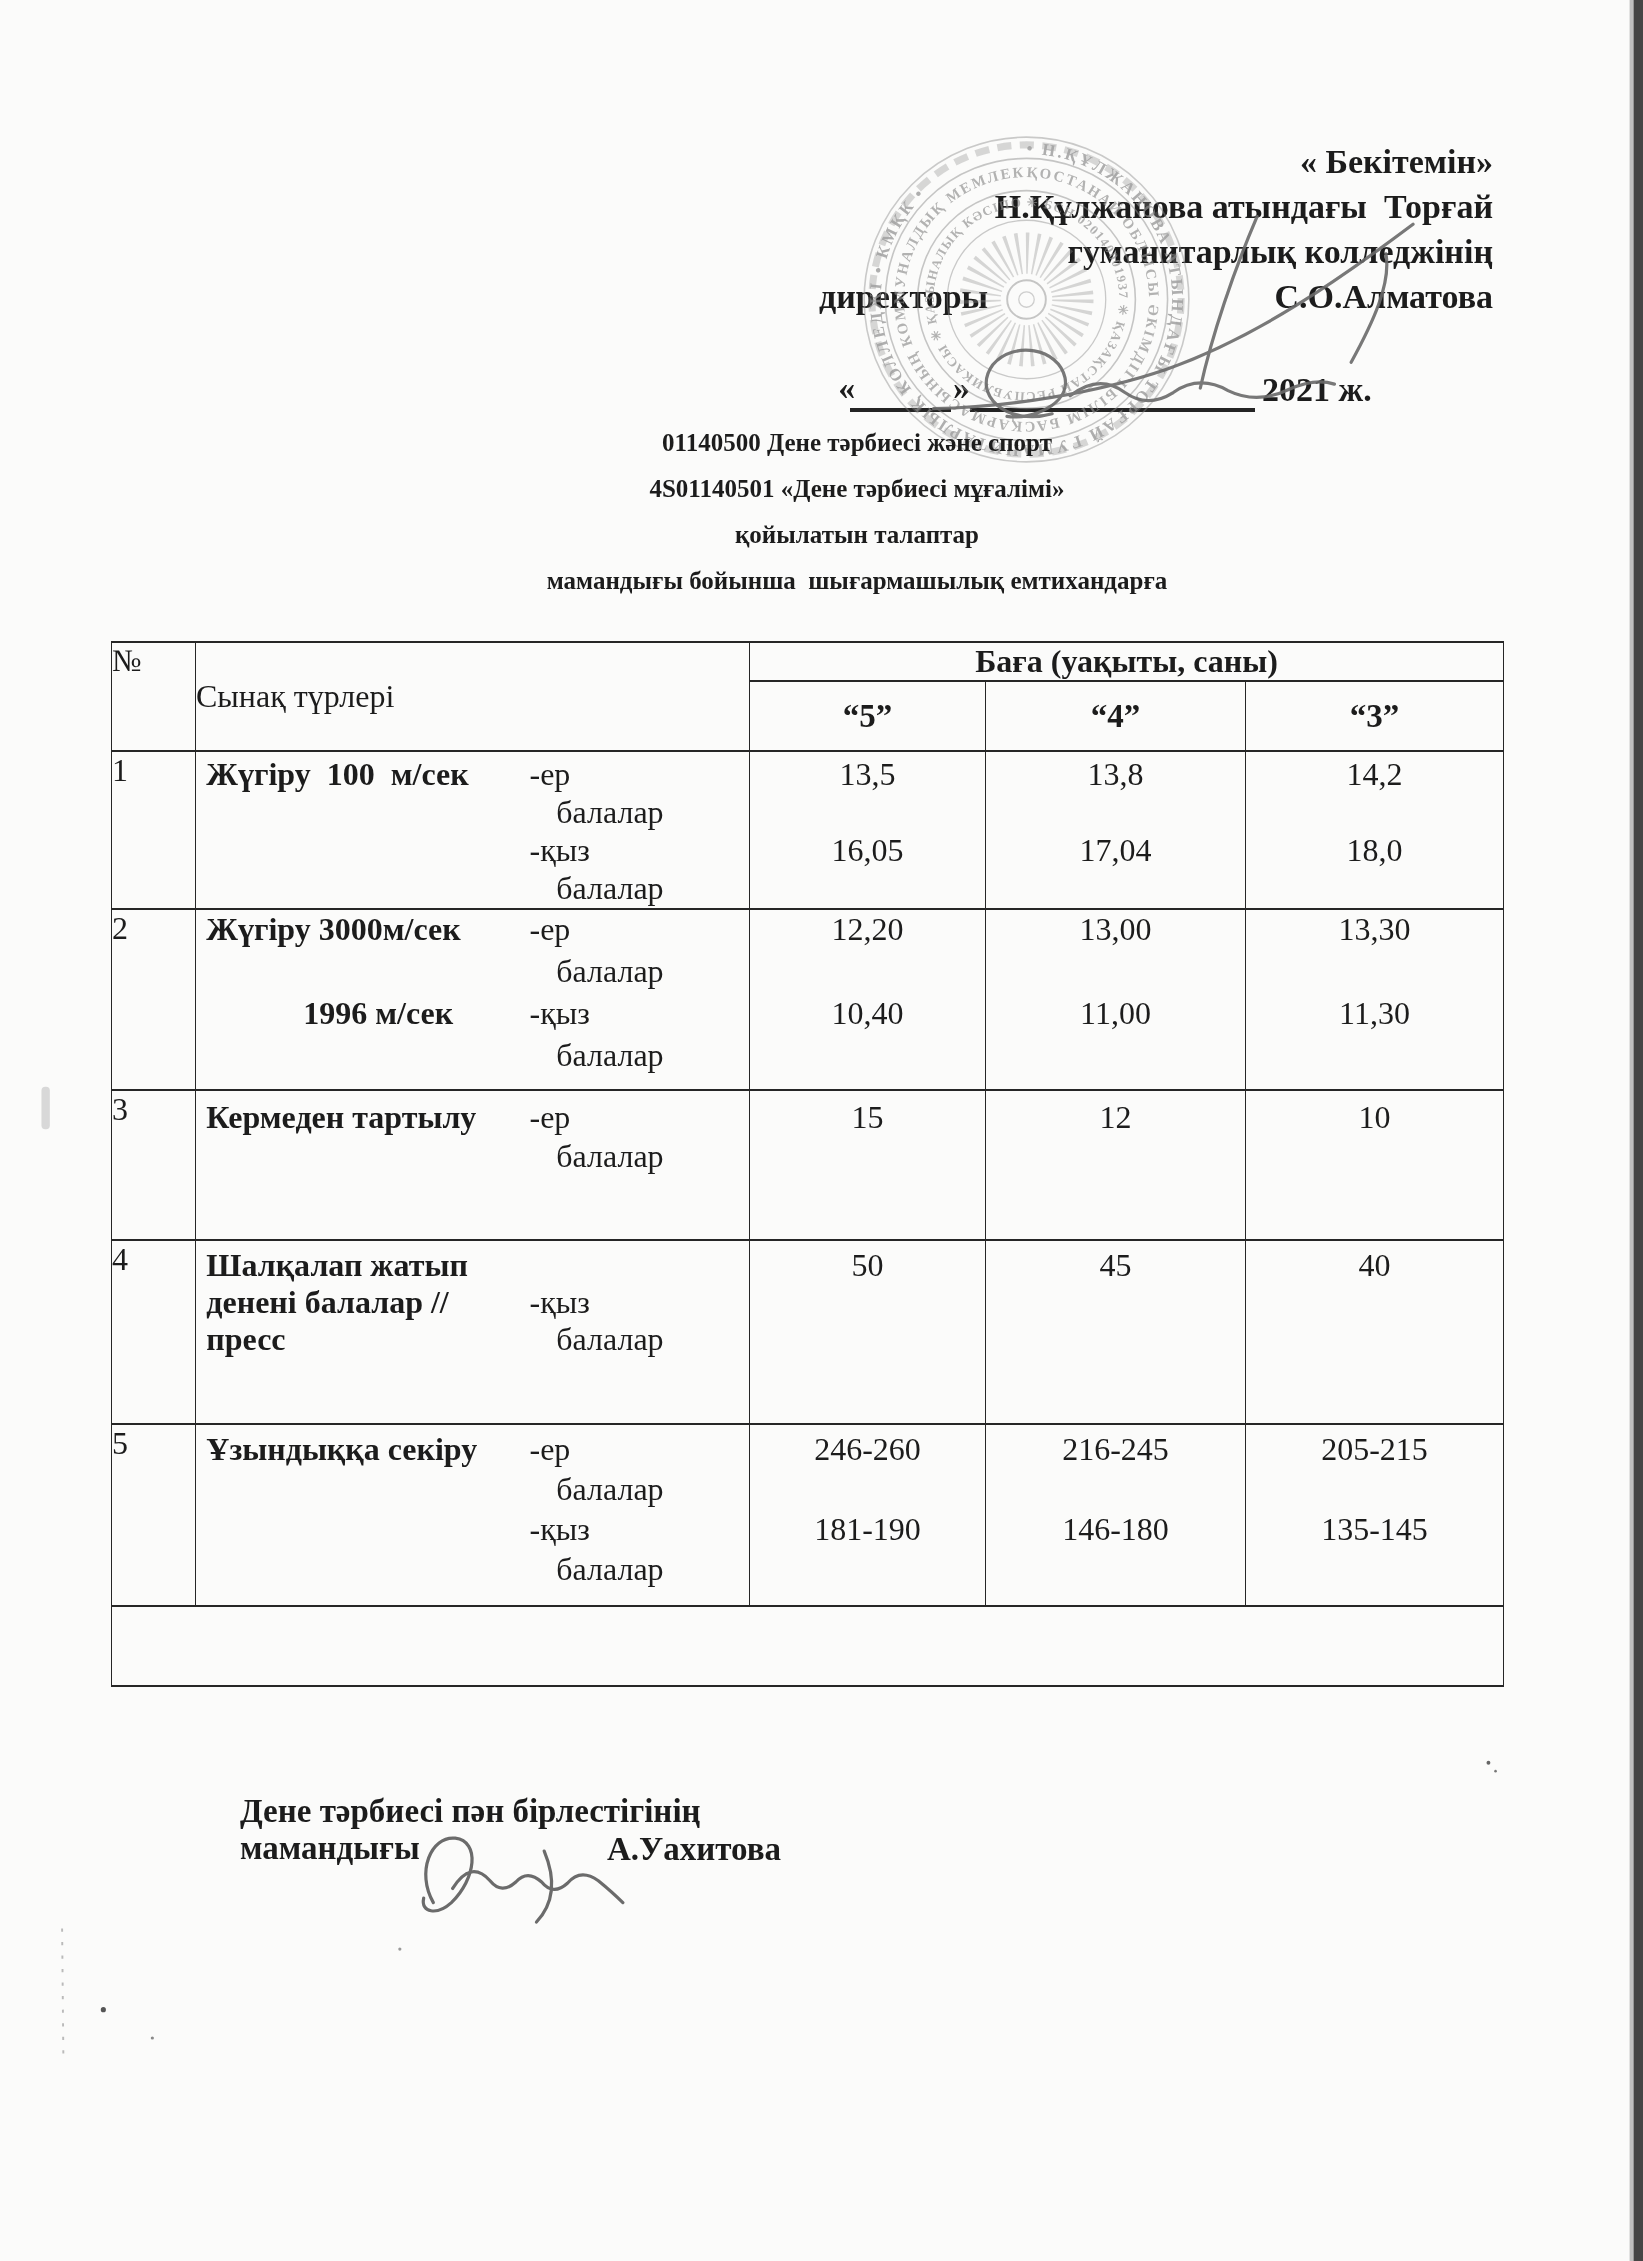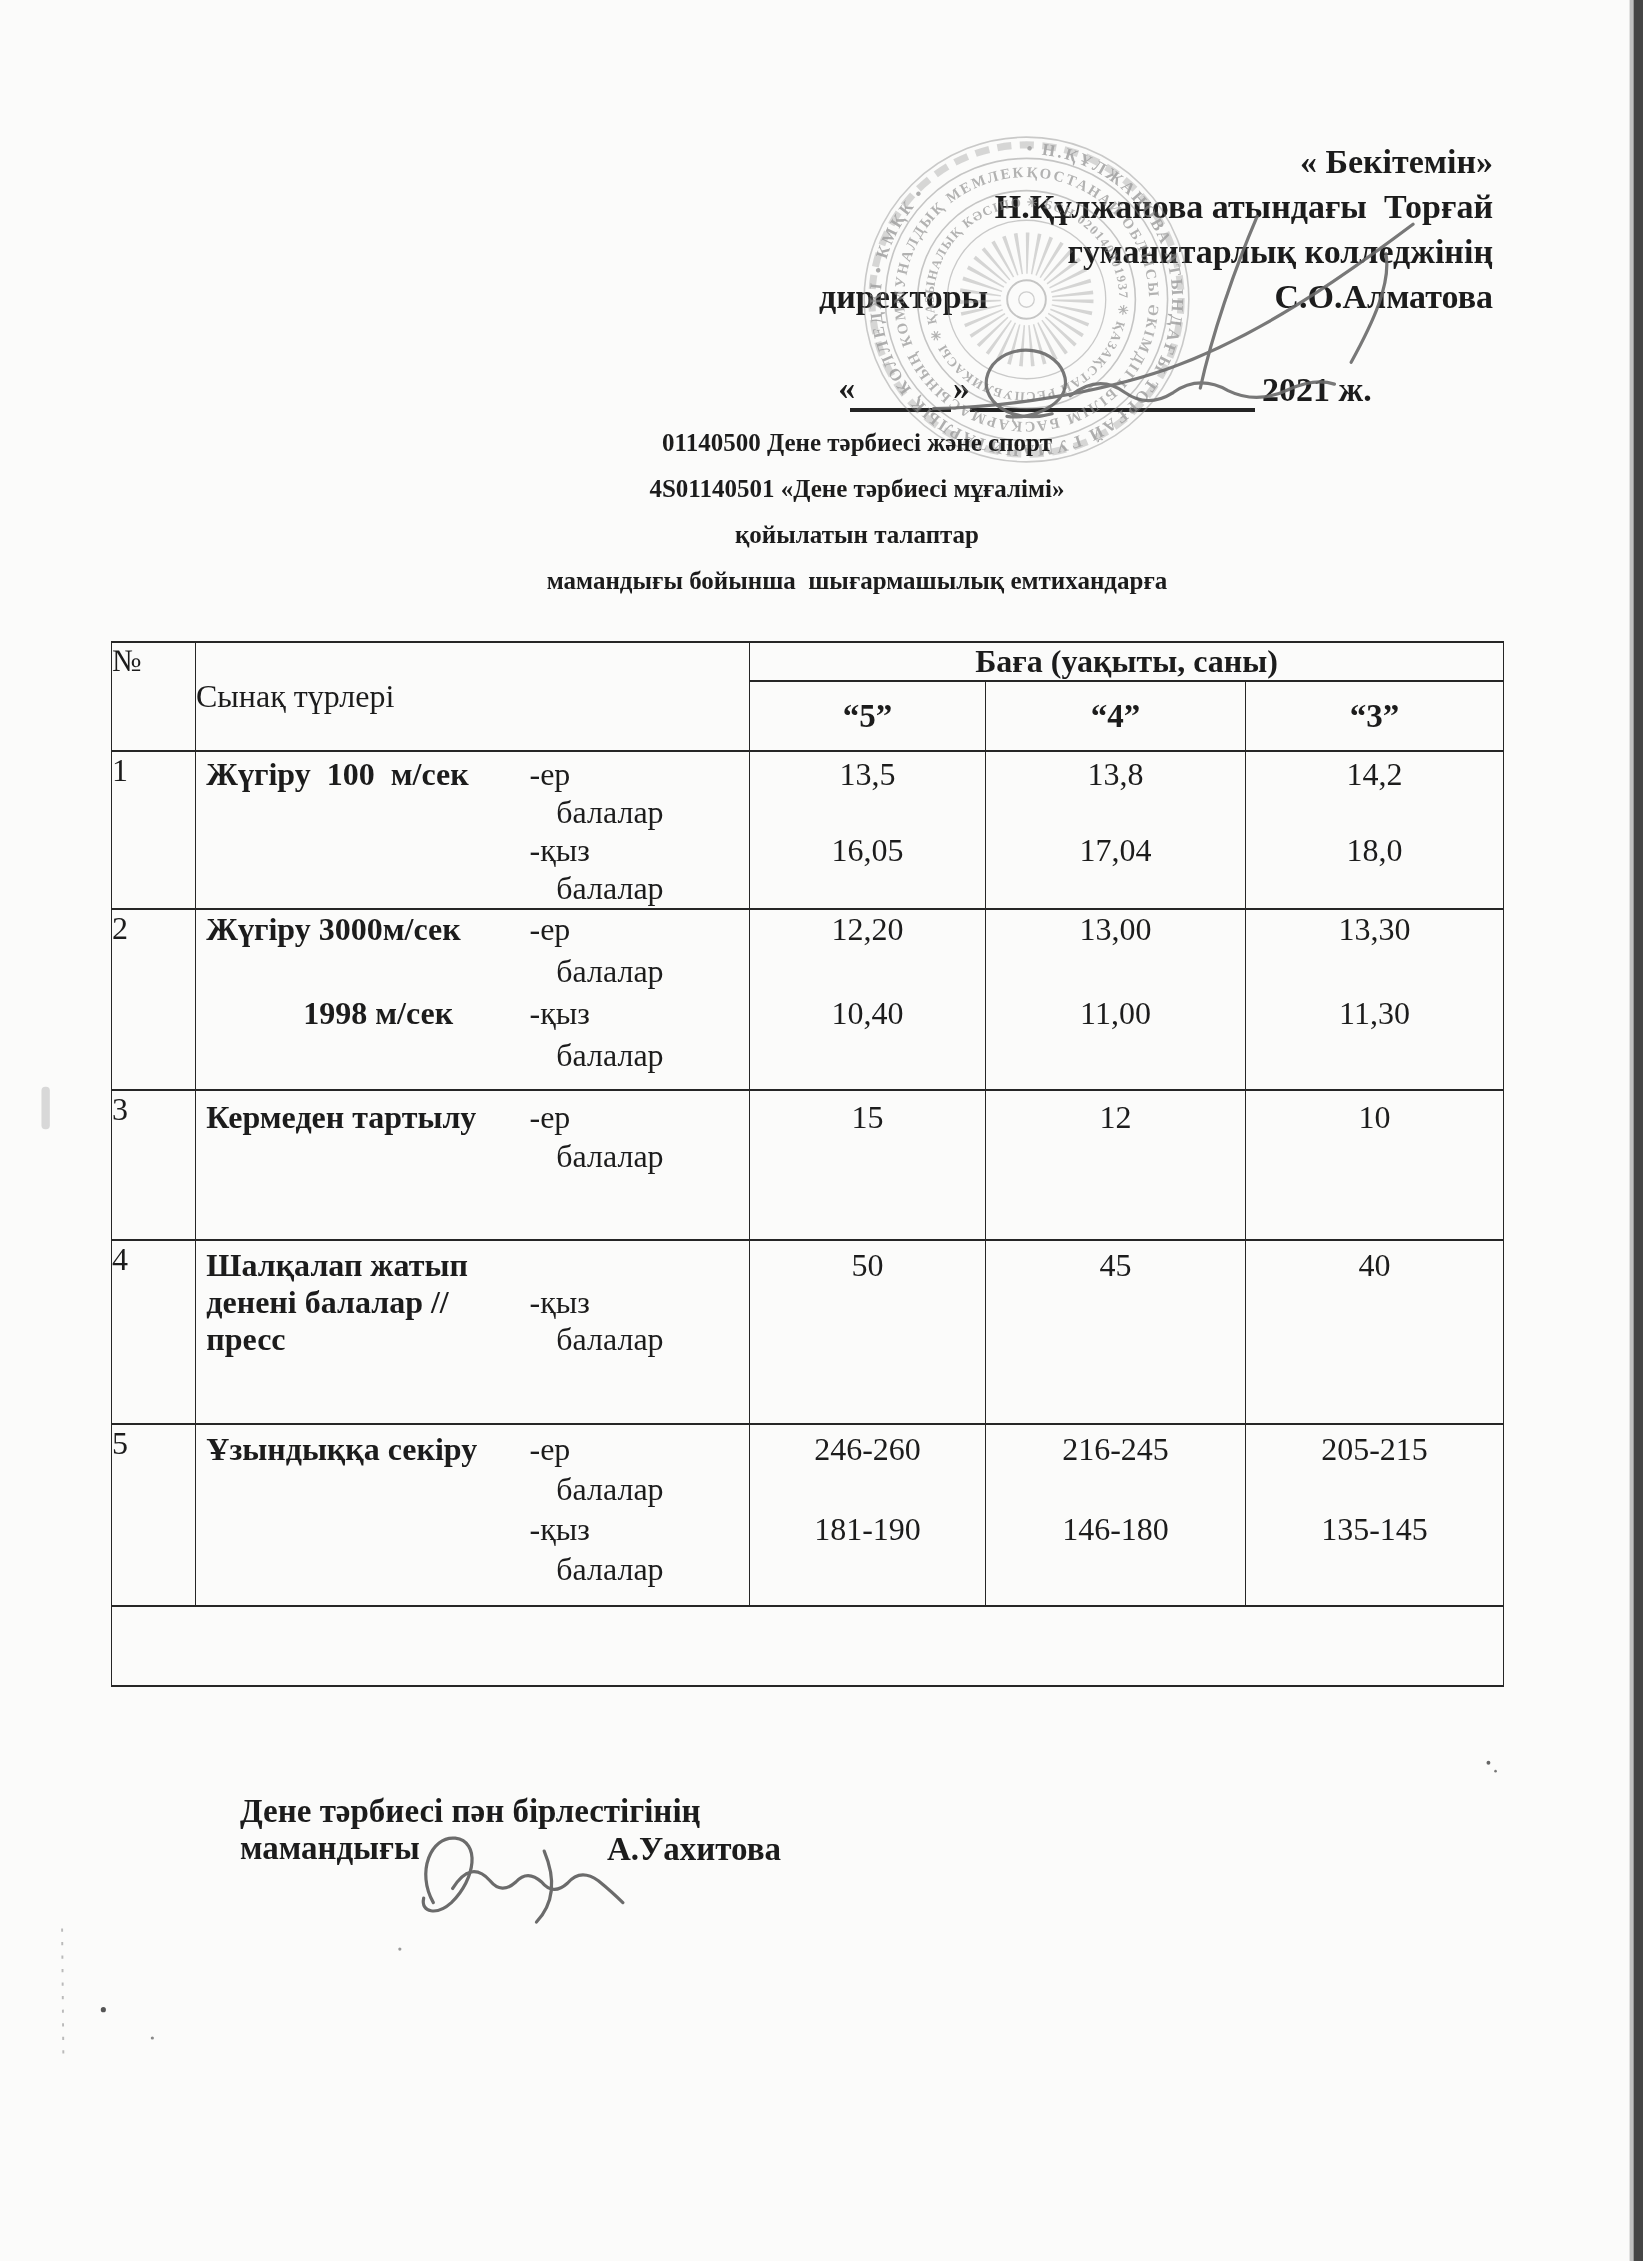--- a/index.html
+++ b/index.html
@@ -171,21 +171,21 @@
       </td>
     </tr>
 
     <tr class="br2">
       <td class="c-no">2</td>
       <td class="c-test">
         <div class="tgrid">
           <div class="gl rw1">Жүгіру 3000м/сек</div>
           <div class="gr rw1 tag">-ер</div>
           <div class="gr rw2 tagb">балалар</div>
-          <div class="gl rw3 ind">1998 м/сек</div>
+          <div class="gl rw3 ind">1996 м/сек</div>
           <div class="gr rw3 tag">-қыз</div>
           <div class="gr rw4 tagb">балалар</div>
         </div>
       </td>
       <td class="c-val">
         <div class="vgrid">
           <div class="v1">12,20</div>
           <div class="v2">10,40</div>
         </div>
       </td>

